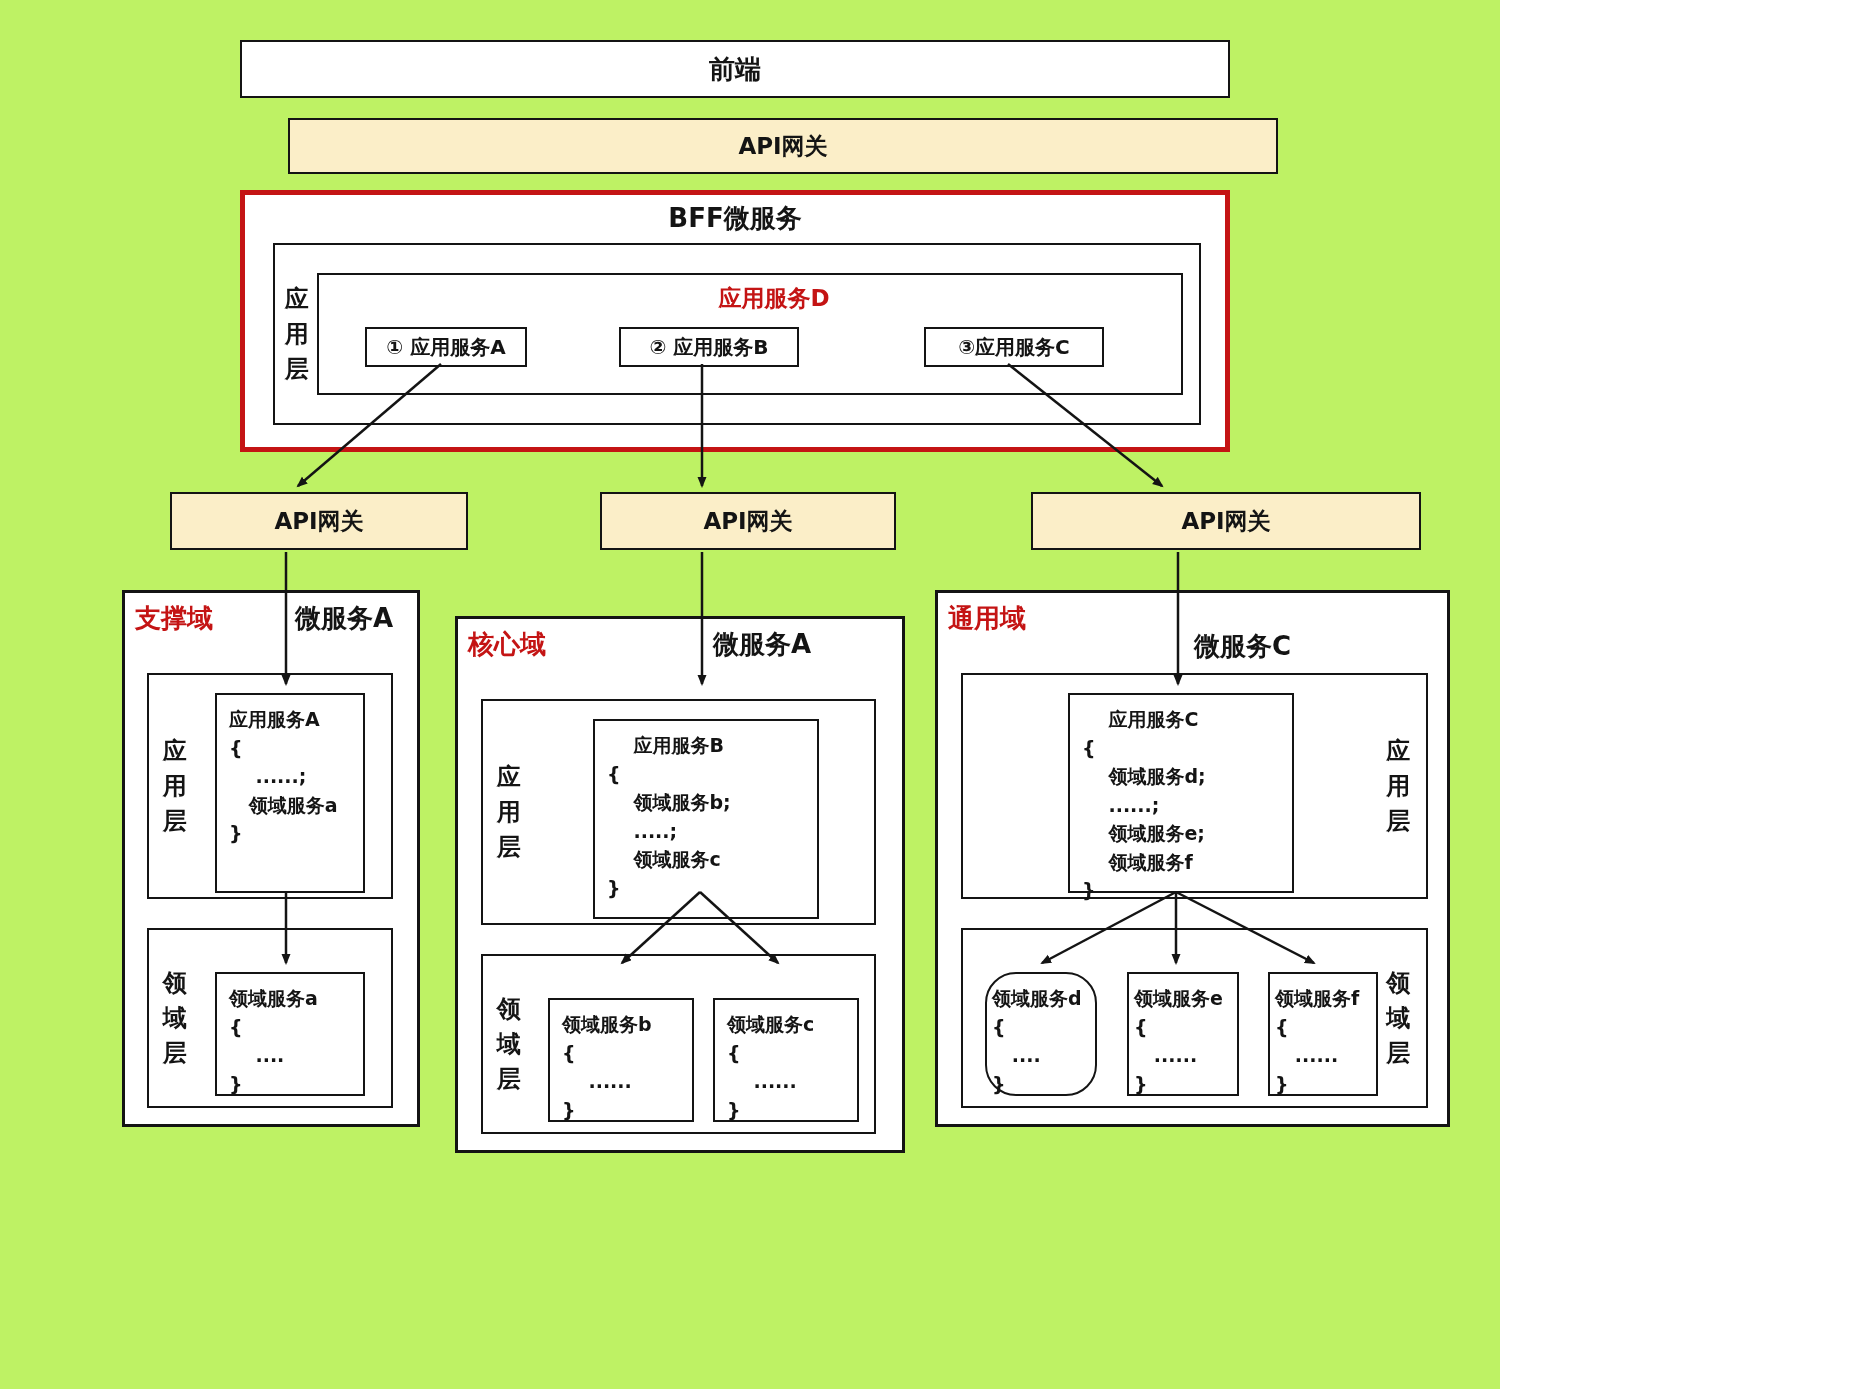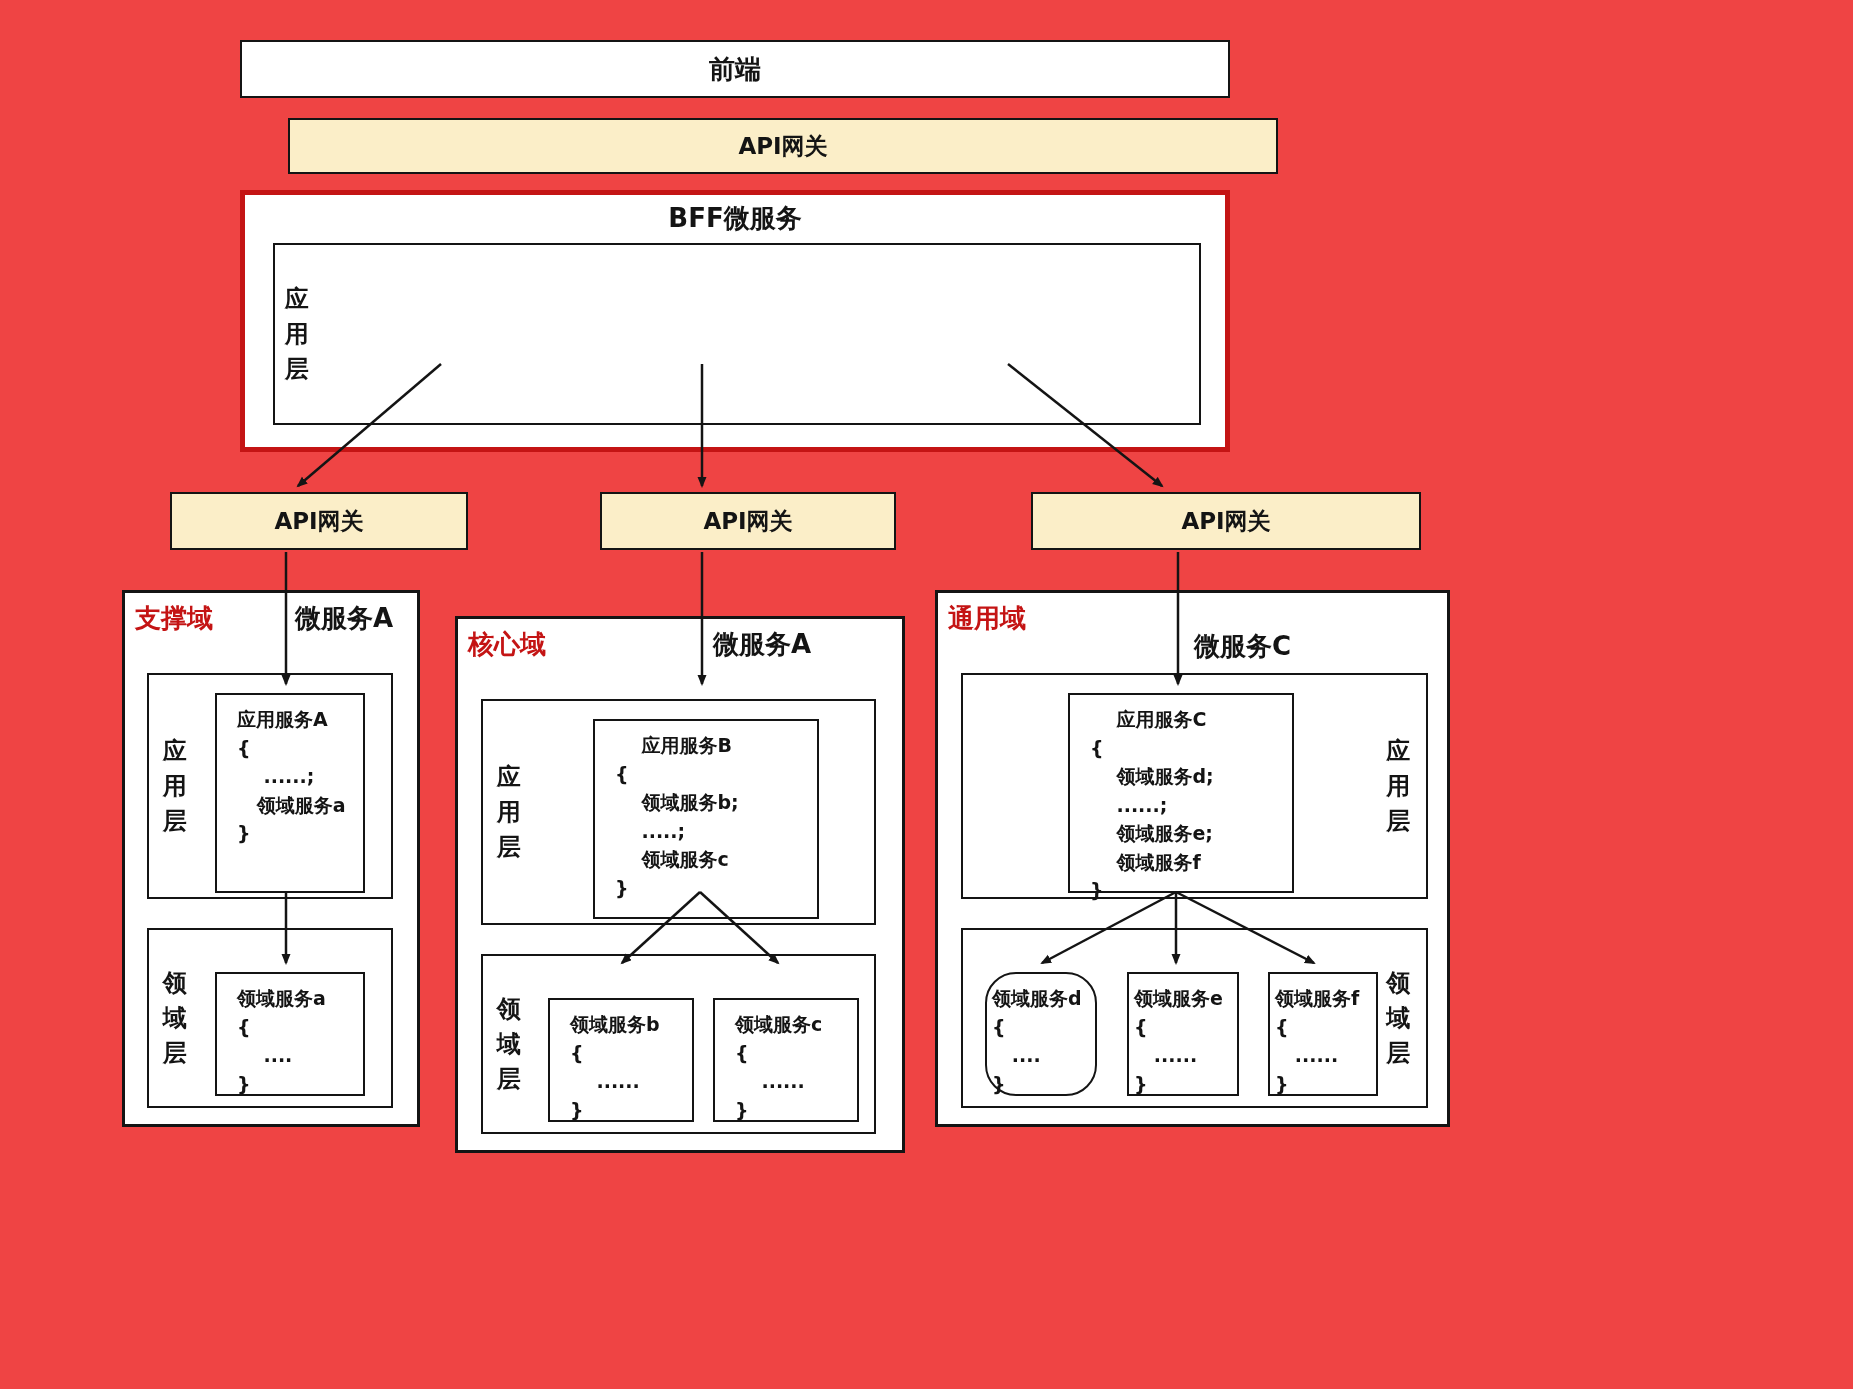--- a/index.html
+++ b/index.html
@@ -1,28 +1,28 @@
 <!DOCTYPE html>
 <html><head>
 <meta charset="utf-8">
 <style>
   html,body{margin:0;padding:0;}
   body{font-family:"DejaVu Sans","Liberation Sans",sans-serif;}
-  .canvas{position:relative;width:1853px;height:1389px;background:#ef4444;overflow:hidden;}
+  .canvas{position:relative;width:1500px;height:1389px;background:#bef264;overflow:hidden;}
   .box{position:absolute;box-sizing:border-box;background:#ffffff;border:2px solid #141414;}
   .cream{background:#fbeec8;}
   .center{display:flex;align-items:center;justify-content:center;}
   .t-xl{font-size:26px;font-weight:bold;color:#141414;}
   .t-lg{font-size:23px;font-weight:bold;color:#141414;margin-left:48px;}
   .t-md{font-size:20px;font-weight:bold;color:#141414;}
   .red{color:#c41414;}
   .bff{border:5px solid #c41414;}
   .bff-title{position:absolute;left:0;right:0;top:6px;text-align:center;}
   .vlabel{position:absolute;width:1.15em;word-break:break-all;line-height:1.45;font-size:24px;font-weight:bold;color:#141414;text-align:center;}
-  .code{white-space:pre;font-size:19px;font-weight:bold;line-height:1.5;padding:10px 20px;color:#141414;font-family:"DejaVu Sans","Liberation Sans",sans-serif;}
+  .code{white-space:pre;font-size:19px;font-weight:bold;line-height:1.5;padding:10px 12px;color:#141414;font-family:"DejaVu Sans","Liberation Sans",sans-serif;}
   .hdr-badge{position:absolute;top:8px;left:10px;font-size:26px;font-weight:bold;color:#c41414;}
   .hdr-title{position:absolute;top:8px;font-size:26px;font-weight:bold;color:#141414;}
   svg.arrows{position:absolute;left:0;top:0;z-index:10;pointer-events:none;}
 </style>
 </head>
 <body>
 
 <div class="canvas">
 
   <div class="box center t-xl" style="left:240px;top:40px;width:990px;height:58px;">
@@ -32,20 +32,33 @@
   <div class="box cream center t-lg" style="left:240px;top:118px;width:990px;height:56px;">
     <span>API网关</span>
   </div>
 
   <div class="box bff" style="left:240px;top:190px;width:990px;height:262px;">
     <div class="bff-title t-xl">BFF微服务</div>
 
     <div class="box" style="left:28px;top:48px;width:928px;height:182px;">
       <div class="vlabel" style="left:8px;top:50%;transform:translateY(-50%);">应用层</div>
 
+      <div class="box" style="left:42px;top:28px;width:866px;height:122px;">
+        <div style="position:absolute;left:0;right:0;top:8px;text-align:center;" class="t-lg red">应用服务D</div>
+
+        <div class="box center t-md" style="left:46px;top:52px;width:162px;height:40px;">
+          <span>① 应用服务A</span>
+        </div>
+        <div class="box center t-md" style="left:300px;top:52px;width:180px;height:40px;">
+          <span>② 应用服务B</span>
+        </div>
+        <div class="box center t-md" style="left:605px;top:52px;width:180px;height:40px;">
+          <span>③应用服务C</span>
+        </div>
+      </div>
     </div>
   </div>
 
   <div class="box cream center t-lg" style="left:122px;top:492px;width:298px;height:58px;">
     <span>API网关</span>
   </div>
   <div class="box cream center t-lg" style="left:552px;top:492px;width:296px;height:58px;">
     <span>API网关</span>
   </div>
   <div class="box cream center t-lg" style="left:983px;top:492px;width:390px;height:58px;">

